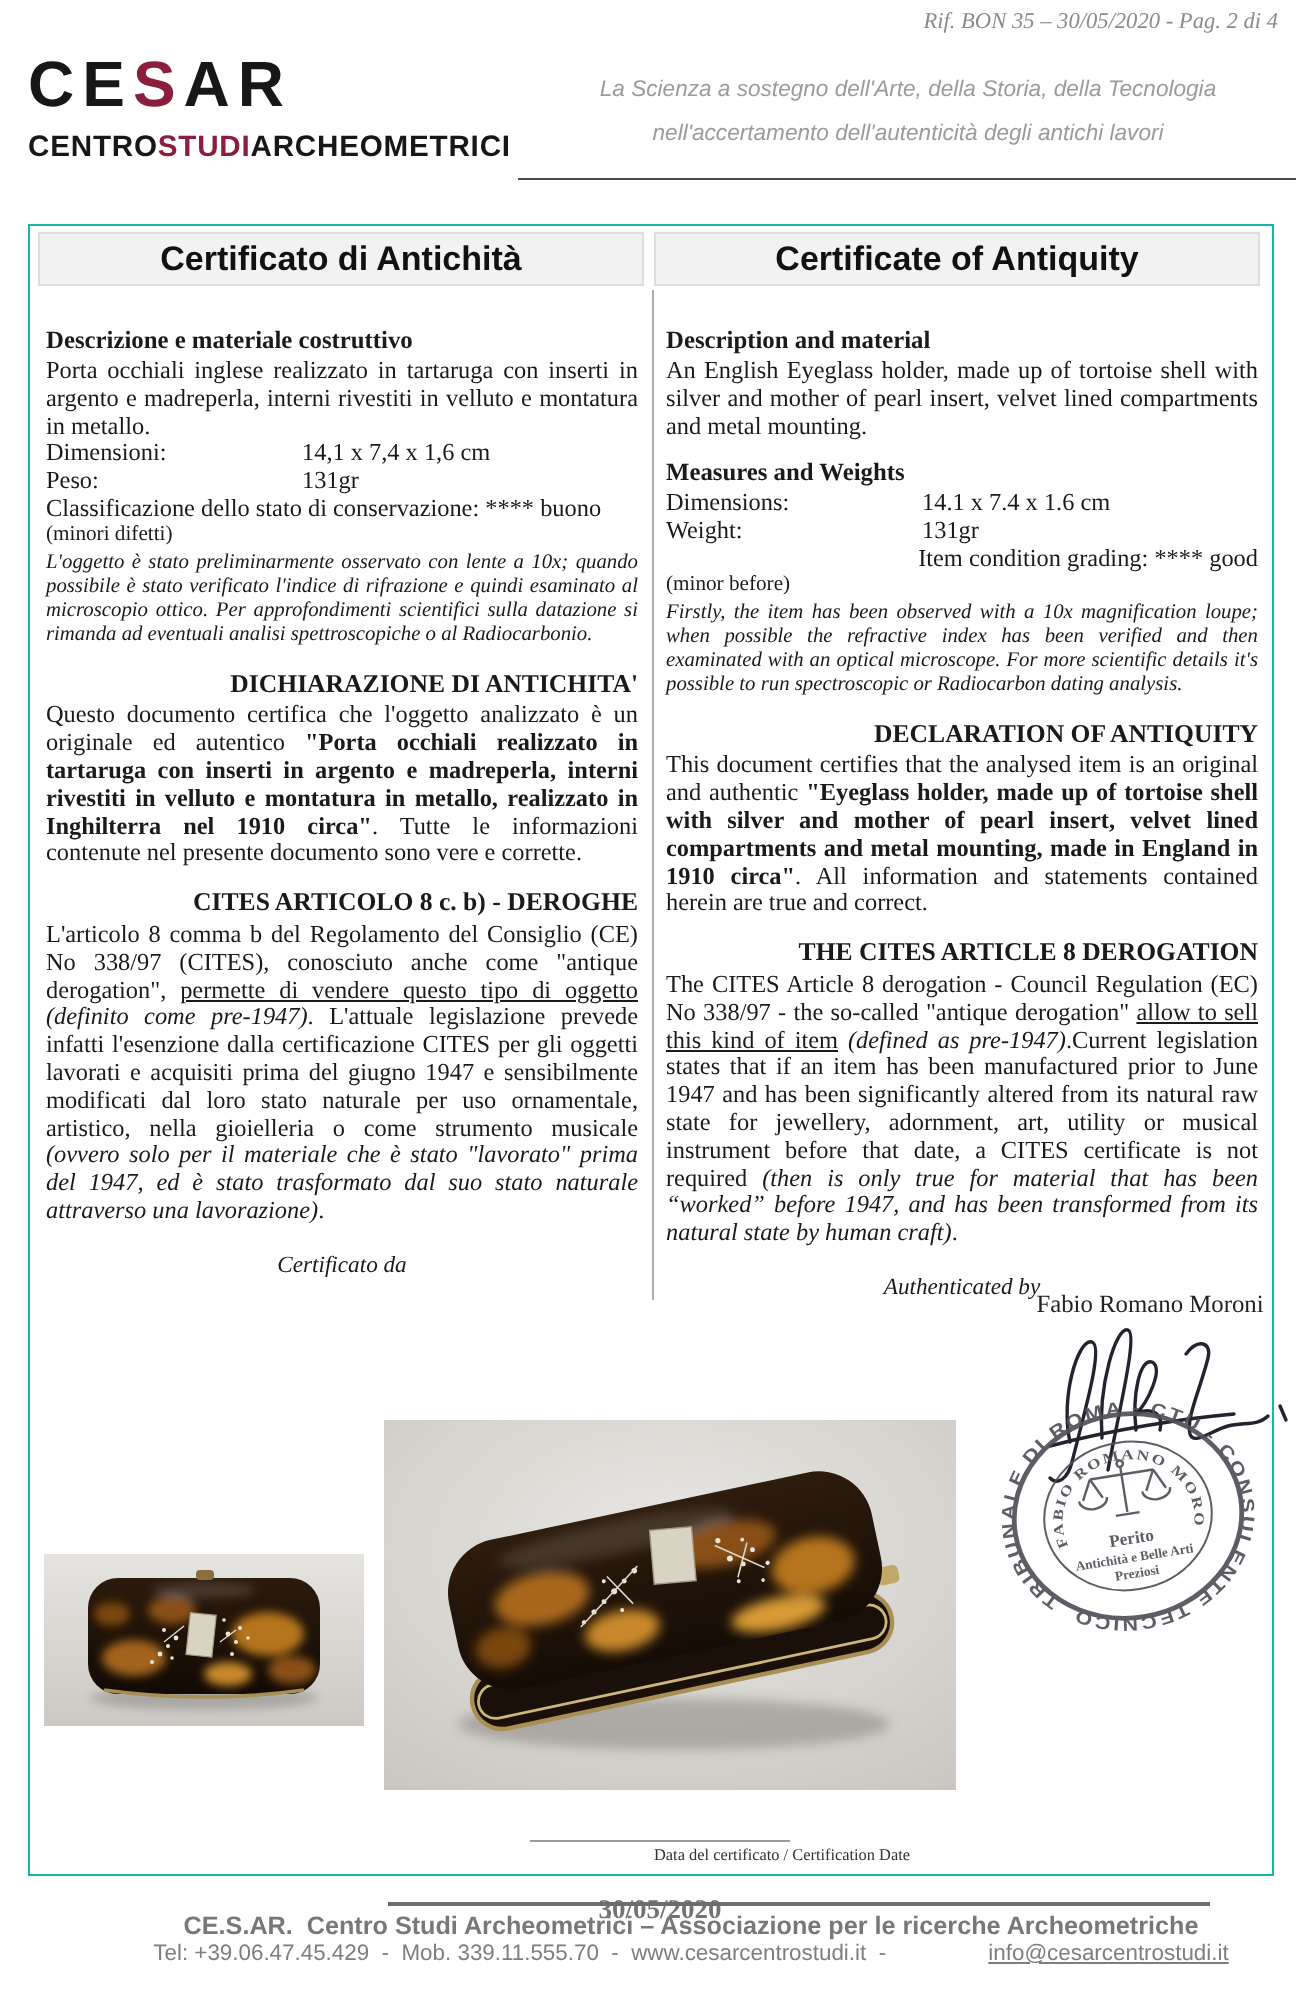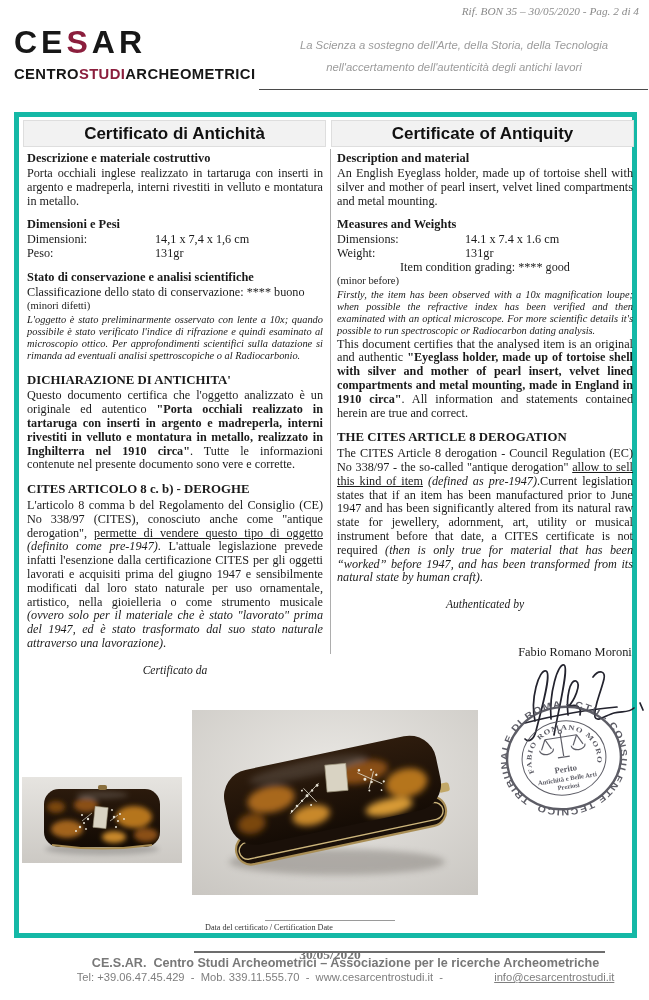--- a/index.html
+++ b/index.html
@@ -14,62 +14,62 @@
   .logo-sub{font-size:14.8px;font-weight:bold;letter-spacing:0.4px;color:#171717;margin-top:0px;}
   .brand{color:#8b1e3d;}
   .tagline{position:absolute;left:258px;top:34px;width:392px;text-align:center;
            font-family:"Liberation Sans",sans-serif;font-style:italic;color:#9b9b9b;
            font-size:11.3px;line-height:22px;}
   .tagline-rule{position:absolute;left:259px;top:89px;width:389px;height:0;
                 border-top:1.6px solid #4a4a4a;}
 
   
   .cert-box{position:absolute;left:14px;top:112px;width:623px;height:826px;
-            border:5px solid #14b8a6;box-sizing:border-box;background:#fff;}
+            border:1px solid #14b8a6;box-sizing:border-box;background:#fff;}
   .cell-title{position:absolute;height:27px;background:#f2f2f2;border:1px solid #dedede;
               box-sizing:border-box;display:flex;align-items:center;justify-content:center;
               font-family:"Liberation Sans",sans-serif;font-weight:bold;font-size:17px;color:#111;}
   .cell-title.it{left:4px;top:3px;width:303px;}
   .cell-title.en{left:312px;top:3px;width:303px;}
   .col-divider{position:absolute;left:311px;top:32px;width:1px;height:505px;background:#adadad;}
 
   
   .col{position:absolute;top:34px;width:296px;font-size:12.2px;line-height:13.8px;
        text-align:justify;}
   .col.it{left:8px;}
   .col.en{left:318px;}
   .col h4{margin:9px 0 1px 0;font-size:12.4px;line-height:15px;text-align:left;}
-  .col h4.first{margin-top:0;}
+  .col h4.first{margin-top:16px;}
   .col p{margin:0;}
   .kv{display:flex;}
   .kv .k{width:128px;flex:none;}
   .grading-note{font-size:10.6px;line-height:12px;text-align:left;}
   .fineprint{font-style:italic;font-size:10.4px;line-height:12.2px;margin-top:2px !important;}
-  .centerhead{text-align:left;font-weight:bold;font-size:12.8px;margin:11px 0 2px 0;}
+  .centerhead{text-align:right;font-weight:bold;font-size:12.8px;margin:11px 0 2px 0;}
   .certby{text-align:center;font-style:italic;margin-top:13px !important;font-size:11.6px;}
   .seg-b{font-weight:bold;}
   .seg-i{font-style:italic;}
   .seg-u{text-decoration:underline;}
 
   
   .signer-name{position:absolute;left:505px;top:645px;width:140px;text-align:center;
                font-size:12.4px;color:#222;}
   .signature{position:absolute;left:505px;top:656px;width:145px;height:92px;}
   .stamp{position:absolute;left:500px;top:700px;width:130px;height:118px;}
 
   
   .photo{position:absolute;}
   .photo-front{left:22px;top:777px;width:160px;height:86px;}
   .photo-angled{left:192px;top:710px;width:286px;height:185px;}
 
   
   .date-val{position:absolute;left:230px;top:947px;width:200px;text-align:center;
             font-weight:bold;font-size:13.5px;color:#737373;}
   .date-rule{position:absolute;left:265px;top:920px;width:130px;border-top:1px solid #9a9a9a;}
-  .date-caption{position:absolute;left:205px;top:923px;width:250px;text-align:left;
+  .date-caption{position:absolute;left:205px;top:923px;width:250px;text-align:right;
                 font-size:8.2px;color:#333;}
 
   
   .footer-rule{position:absolute;left:194px;top:951px;width:411px;height:2px;background:#6d6d6d;}
   .footer{position:absolute;left:0;top:956px;width:649px;text-align:center;
           font-family:"Liberation Sans",sans-serif;color:#7e7e7e;padding-left:21px;}
   .footer .f1{font-weight:bold;font-size:12.6px;line-height:15px;color:#787878;}
   .footer .f2{font-size:11.2px;line-height:13px;}
   .footer .f3{font-size:11.2px;line-height:13px;}
   .footer a{color:#7e7e7e;text-decoration:underline;cursor:pointer;margin-left:48px;}
@@ -93,30 +93,28 @@
   <div class="tagline-rule"></div>
 
   <div class="cert-box">
     <div class="cell-title it">Certificato di Antichità</div>
     <div class="cell-title en">Certificate of Antiquity</div>
     <div class="col-divider"></div>
 
     <div class="col it">
       <h4 class="first">Descrizione e materiale costruttivo</h4>
       <p>Porta occhiali inglese realizzato in tartaruga con inserti in argento e madreperla, interni rivestiti in velluto e montatura in metallo.</p>
-      <h4>Dimensioni e Pesi</h4>
       <div class="kv">
         <span class="k">Dimensioni:</span>
         <span>14,1 x 7,4 x 1,6 cm</span>
       </div>
       <div class="kv">
         <span class="k">Peso:</span>
         <span>131gr</span>
       </div>
-      <h4>Stato di conservazione e analisi scientifiche</h4>
       <p style="text-align:left">Classificazione dello stato di conservazione: **** buono</p>
       <p class="grading-note">(minori difetti)</p>
       <p class="fineprint">L'oggetto è stato preliminarmente osservato con lente a 10x; quando possibile è stato verificato l'indice di rifrazione e quindi esaminato al microscopio ottico. Per approfondimenti scientifici sulla datazione si rimanda ad eventuali analisi spettroscopiche o al Radiocarbonio.</p>
       <div class="centerhead">DICHIARAZIONE DI ANTICHITA'</div>
       <p><span>Questo documento certifica che l'oggetto analizzato è un originale ed autentico </span><span class="seg-b">"Porta occhiali realizzato in tartaruga con inserti in argento e madreperla, interni rivestiti in velluto e montatura in metallo, realizzato in Inghilterra nel 1910 circa"</span><span>. Tutte le informazioni contenute nel presente documento sono vere e corrette.</span></p>
       <div class="centerhead">CITES ARTICOLO 8 c. b) - DEROGHE</div>
       <p><span>L'articolo 8 comma b del Regolamento del Consiglio (CE) No 338/97 (CITES), conosciuto anche come "antique derogation", </span><span class="seg-u">permette di vendere questo tipo di oggetto</span><span> </span><span class="seg-i">(definito come pre-1947)</span><span>. L'attuale legislazione prevede infatti l'esenzione dalla certificazione CITES per gli oggetti lavorati e acquisiti prima del giugno 1947 e sensibilmente modificati dal loro stato naturale per uso ornamentale, artistico, nella gioielleria o come strumento musicale </span><span class="seg-i">(ovvero solo per il materiale che è stato "lavorato" prima del 1947, ed è stato trasformato dal suo stato naturale attraverso una lavorazione)</span><span>.</span></p>
       <p class="certby">Certificato da</p>
     </div>
 
@@ -125,23 +123,24 @@
       <p>An English Eyeglass holder, made up of tortoise shell with silver and mother of pearl insert, velvet lined compartments and metal mounting.</p>
       <h4>Measures and Weights</h4>
       <div class="kv">
         <span class="k">Dimensions:</span>
         <span>14.1 x 7.4 x 1.6 cm</span>
       </div>
       <div class="kv">
         <span class="k">Weight:</span>
         <span>131gr</span>
       </div>
-      <p style="text-align:center">Item condition grading: **** good</p>
+      <p style="text-align:right">Item condition grading: **** good</p>
       <p class="grading-note">(minor before)</p>
       <p class="fineprint">Firstly, the item has been observed with a 10x magnification loupe; when possible the refractive index has been verified and then examinated with an optical microscope. For more scientific details it's possible to run spectroscopic or Radiocarbon dating analysis.</p>
+      <div class="centerhead">DECLARATION OF ANTIQUITY</div>
       <p><span>This document certifies that the analysed item is an original and authentic </span><span class="seg-b">"Eyeglass holder, made up of tortoise shell with silver and mother of pearl insert, velvet lined compartments and metal mounting, made in England in 1910 circa"</span><span>. All information and statements contained herein are true and correct.</span></p>
       <div class="centerhead">THE CITES ARTICLE 8 DEROGATION</div>
       <p><span>The CITES Article 8 derogation - Council Regulation (EC) No 338/97 - the so-called "antique derogation" </span><span class="seg-u">allow to sell this kind of item</span><span> </span><span class="seg-i">(defined as pre-1947)</span><span>.Current legislation states that if an item has been manufactured prior to June 1947 and has been significantly altered from its natural raw state for jewellery, adornment, art, utility or musical instrument before that date, a CITES certificate is not required </span><span class="seg-i">(then is only true for material that has been “worked” before 1947, and has been transformed from its natural state by human craft)</span><span>.</span></p>
       <p class="certby">Authenticated by</p>
     </div>
   </div>
 
   <div class="signer-name">Fabio Romano Moroni</div>
 
   <svg class="signature" viewBox="0 0 145 90">

